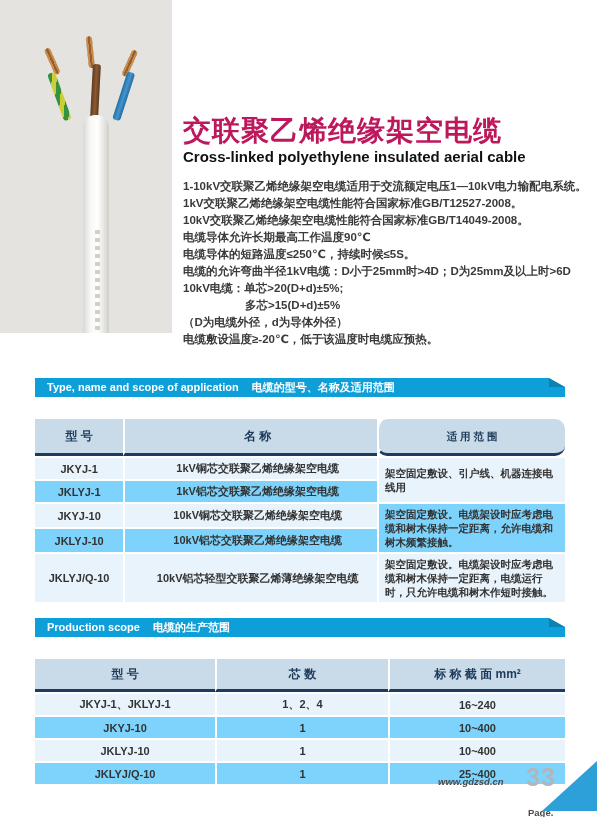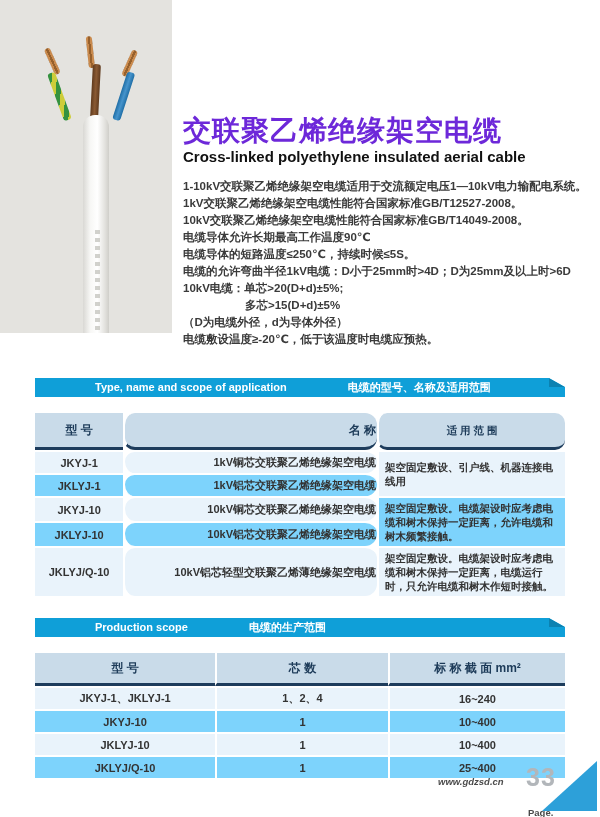--- a/index.html
+++ b/index.html
@@ -38,21 +38,21 @@
   }
   .tip{position:absolute;width:6px;border-radius:3px;
     background:repeating-linear-gradient(90deg,#c98a4d 0 2px,#96602c 2px 4px);}
   .tip-1{left:55px;top:46px;height:28px;transform:rotate(-24deg);transform-origin:bottom center;}
   .tip-2{left:89px;top:36px;height:32px;transform:rotate(-6deg);transform-origin:bottom center;}
   .tip-3{left:121px;top:48px;height:28px;transform:rotate(24deg);transform-origin:bottom center;}
 
   
   .title-cn{
     position:absolute;left:183px;top:112px;width:400px;
-    font-size:28px;font-weight:700;color:#6d28d9;letter-spacing:1px;
+    font-size:28px;font-weight:700;color:#be185d;letter-spacing:1px;
   }
   .title-en{
     position:absolute;left:183px;top:148px;width:410px;
     font-size:15px;font-weight:700;color:#111;
   }
   .desc{
     position:absolute;left:183px;top:178px;width:408px;
     font-size:11.5px;font-weight:600;color:#3a3a3a;line-height:17px;
   }
   .desc .line{white-space:nowrap;}
@@ -65,35 +65,35 @@
   .bar{
     position:relative;height:19px;background:#0f9fd8;color:#fff;
     font-size:11px;font-weight:700;line-height:19px;padding-left:12px;
     box-sizing:border-box;
     clip-path:polygon(0 0,calc(100% - 16px) 0,100% 9px,100% 100%,0 100%);
   }
   .bar .fold{
     position:absolute;right:0;top:0;width:16px;height:9px;
     background:#0b82b2;clip-path:polygon(0 0,100% 100%,0 100%);
   }
-  .bar span{margin-right:10px;margin-left:48px;}
-
-  
-  table{border-collapse:separate;border-spacing:0;width:530px;margin-top:16px;}
+  .bar span{margin-right:10px;}
+
+  
+  table{border-collapse:separate;border-spacing:0;width:530px;margin-top:22px;}
   th{
     background:#c9dbe9;color:#1c3a58;font-size:12px;font-weight:700;
     height:28px;border-bottom:3px solid #1d3c5c;text-align:center;
   }
   th + th, td + td{border-left:2px solid #ffffff;}
   td{
     font-size:11px;font-weight:600;color:#333;height:19px;
     border-top:2px solid #ffffff;vertical-align:middle;
   }
   .t1 .c-model{width:89px;text-align:center;}
-  .t1 .c-name{width:252px;text-align:right;padding-left:14px;border-radius:12px;}
+  .t1 .c-name{width:252px;text-align:center;padding-left:14px;}
   .t1 .c-scope{width:185px;text-align:left;padding:3px 6px;line-height:14px;font-size:10.5px;}
   .bg-blue{background:#e9f3fb;}
   .bg-grey{background:#7dd3fc;}
   .t1 .tall td{height:40px;}
   .t2 td{text-align:center;}
   .t2 .c1{width:180px;} .t2 .c2{width:171px;} .t2 .c3{width:175px;}
 
   
   .footer-site{
     position:absolute;left:438px;top:776px;font-size:9.5px;color:#4a4a4a;font-weight:600;font-style:italic;

